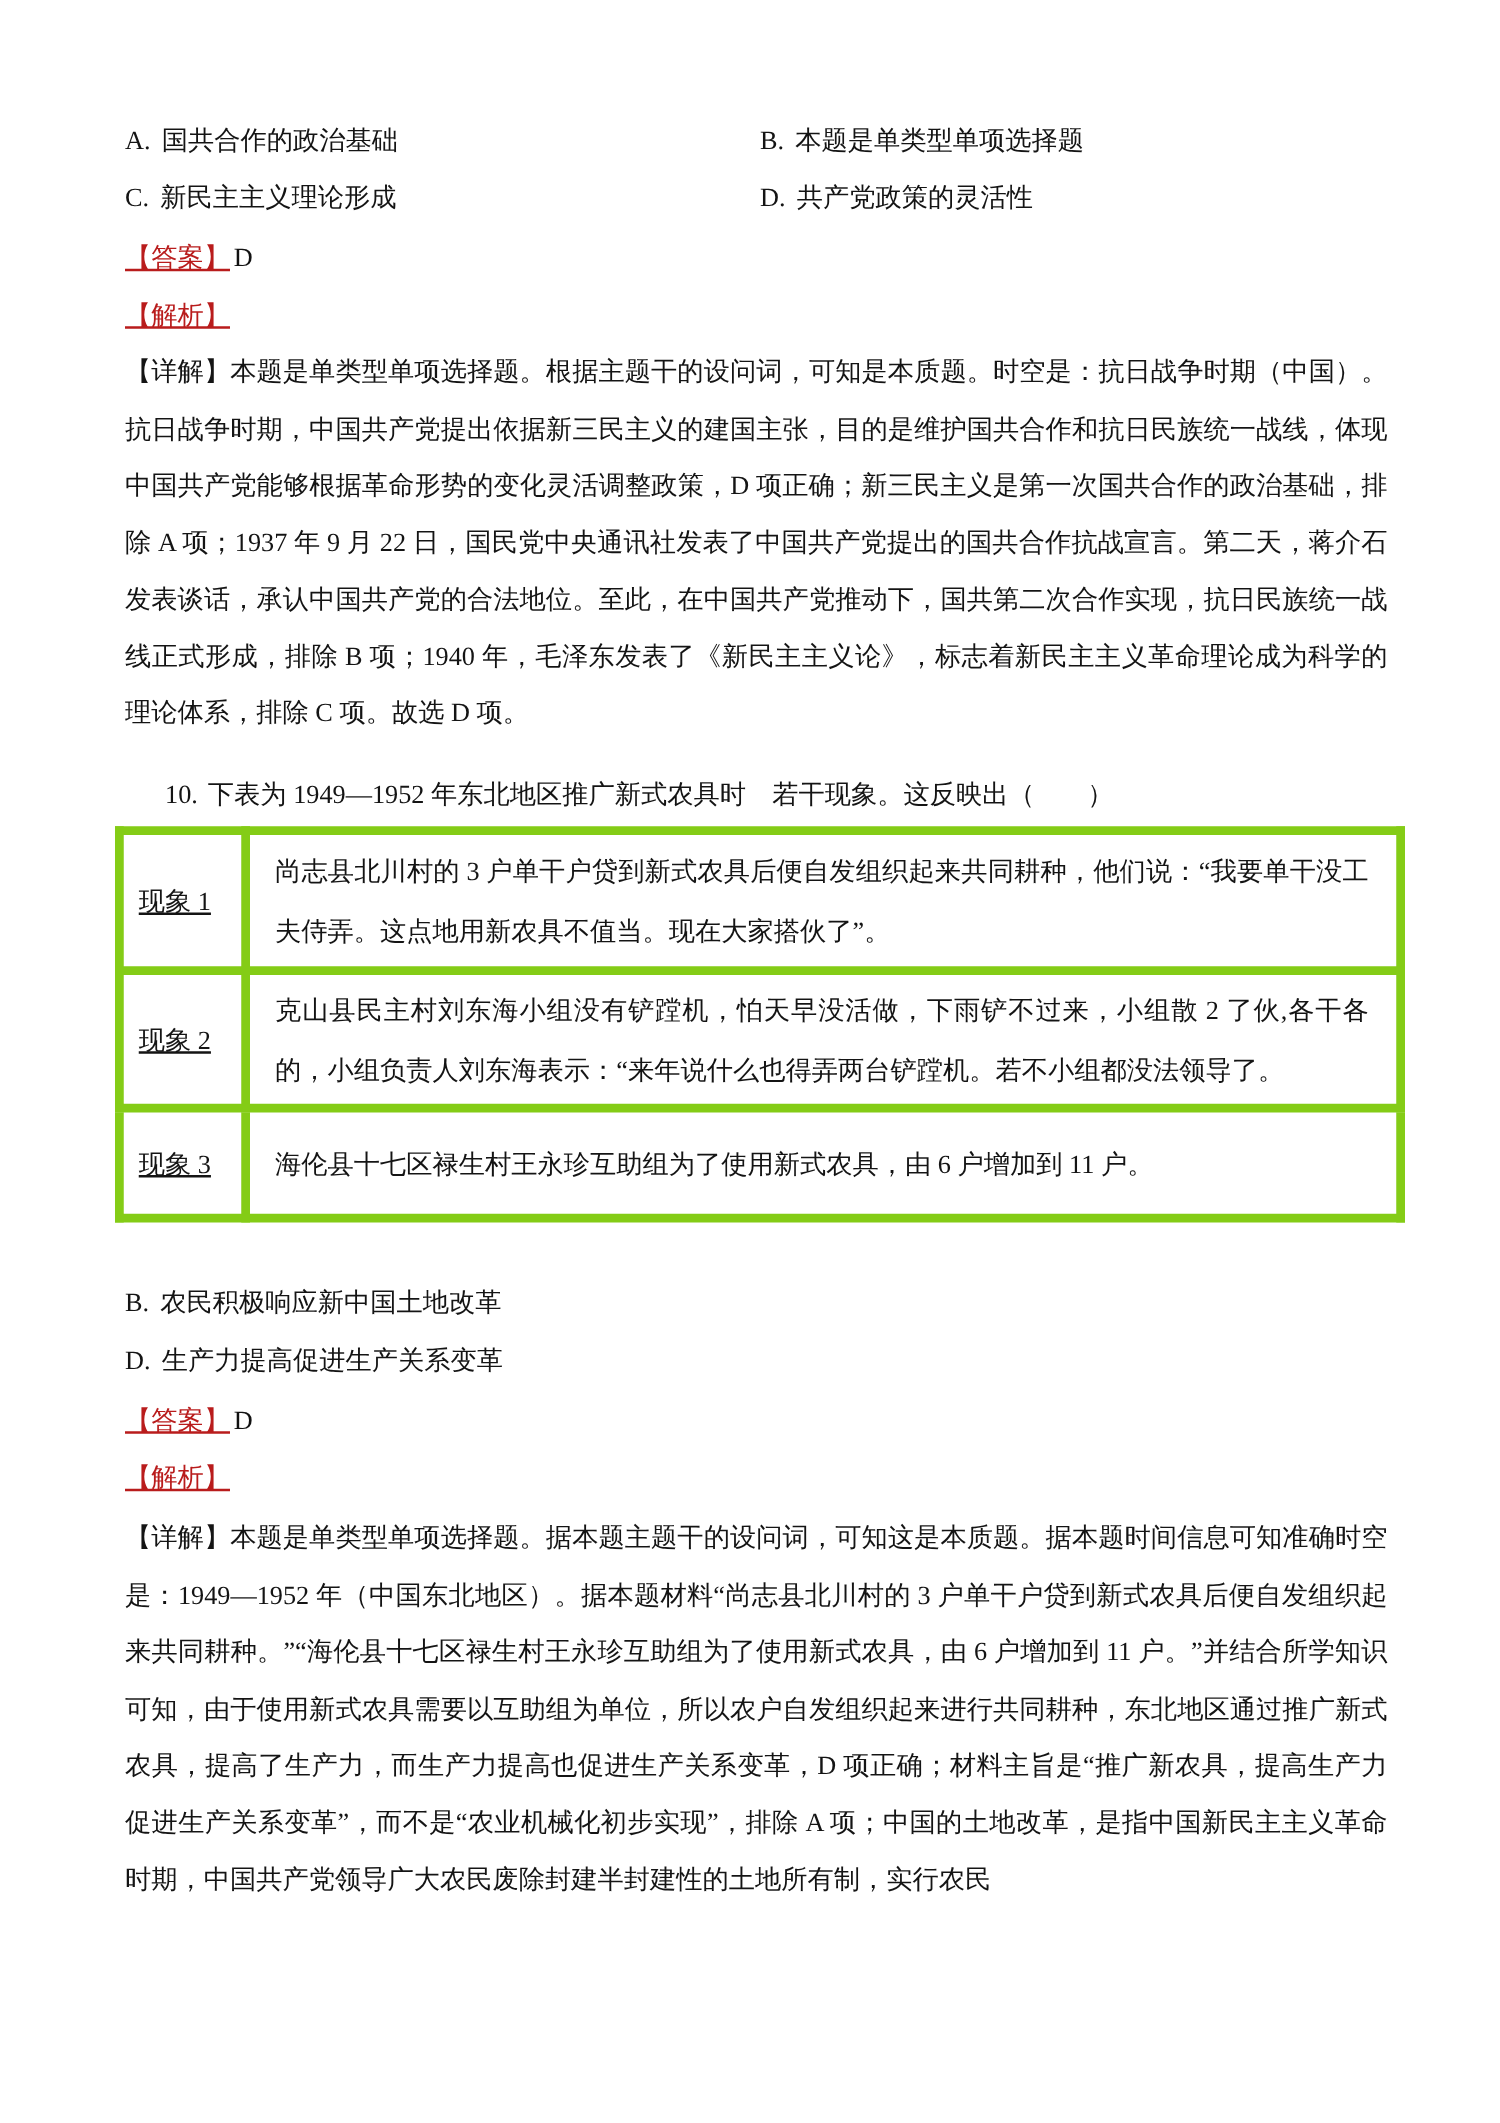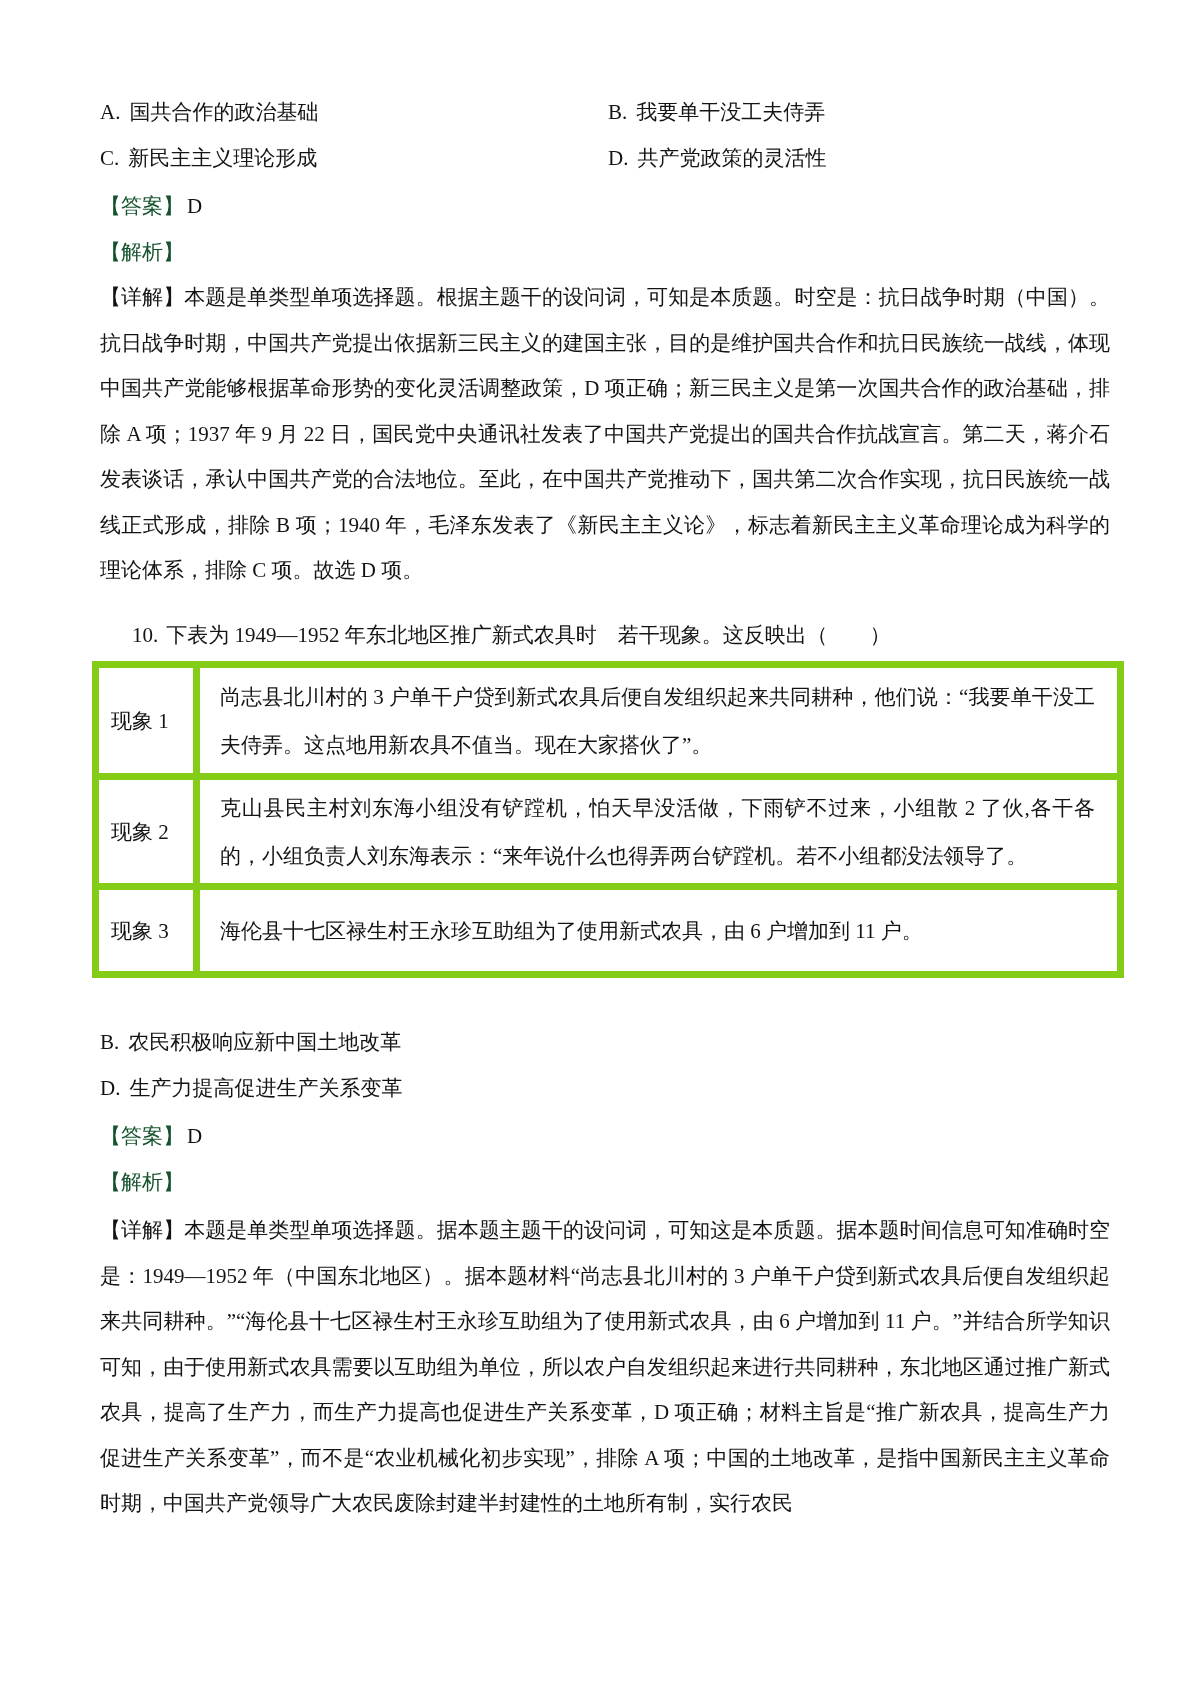--- a/index.html
+++ b/index.html
@@ -12,21 +12,21 @@
     font-family:"Liberation Serif","DejaVu Serif",serif;
     color:#141414;
     font-size:21px;
   }
   .line { line-height:45.5px; white-space:nowrap; }
   .para { line-height:45.5px; text-align:justify; margin:0; }
   .opt-row { display:flex; line-height:45.5px; }
   .opt-cell { width:508px; white-space:nowrap; }
   .opt-cell.right { width:auto; flex:1; }
   .opt-letter { display:inline-block; margin-right:9px; }
-  .tag-blue { color:#14532d; }
+  .tag-blue { color:#b91c1c;text-decoration:underline; }
   .ans-val { margin-left:3px; color:#111111; }
   .gap3 { margin-top:3px; }
   .stem { margin-top:19px; line-height:45.5px; white-space:nowrap;margin-left:32px; }
   .stem-num { margin-right:8px; }
   table.phenomena {
     border-collapse:collapse;
     table-layout:fixed;
     width:1032px;
     margin:3px 0 0 -8px;
     border:2px solid #2f2f2f;
@@ -35,41 +35,42 @@
     border:7px solid #84cc16;
     vertical-align:middle;
     font-weight:normal;
     line-height:48px;
   }
   table.phenomena th.rowlabel {
     width:70px;
     padding:0 12px;
     text-align:left;
     word-break:break-all;
+    text-decoration:underline;
   }
   table.phenomena td.rowtext {
     padding:0 22px 0 20px;
     text-align:justify;
   }
   tr.r1 { height:112px; }
   tr.r2 { height:110px; }
   tr.r3 { height:88px; }
   .opts2 { margin-top:42px; }
 </style>
 </head>
 <body>
 
 <div class="page">
 
   <div class="opt-row">
     <div class="opt-cell">
       <span class="opt-letter">A.</span><span>国共合作的政治基础</span>
     </div>
     <div class="opt-cell right">
-      <span class="opt-letter">B.</span><span>我要单干没工夫侍弄</span>
+      <span class="opt-letter">B.</span><span>本题是单类型单项选择题</span>
     </div>
   </div>
   <div class="opt-row">
     <div class="opt-cell">
       <span class="opt-letter">C.</span><span>新民主主义理论形成</span>
     </div>
     <div class="opt-cell right">
       <span class="opt-letter">D.</span><span>共产党政策的灵活性</span>
     </div>
   </div>

